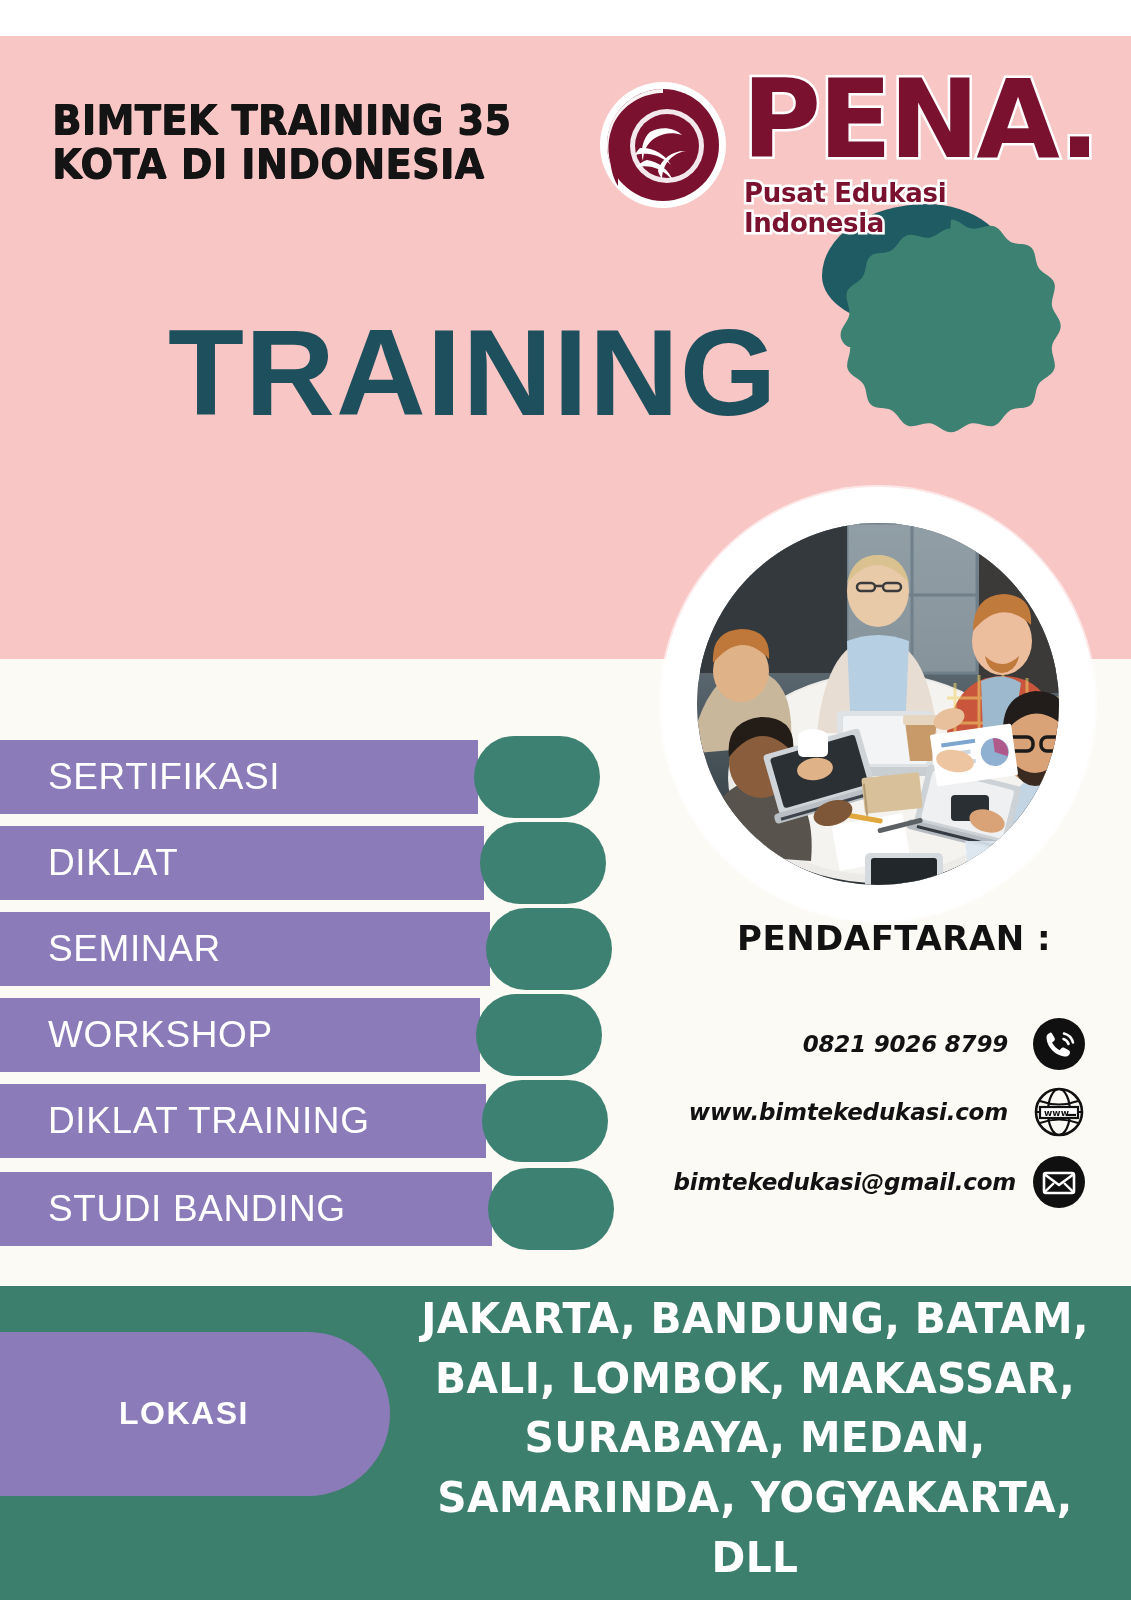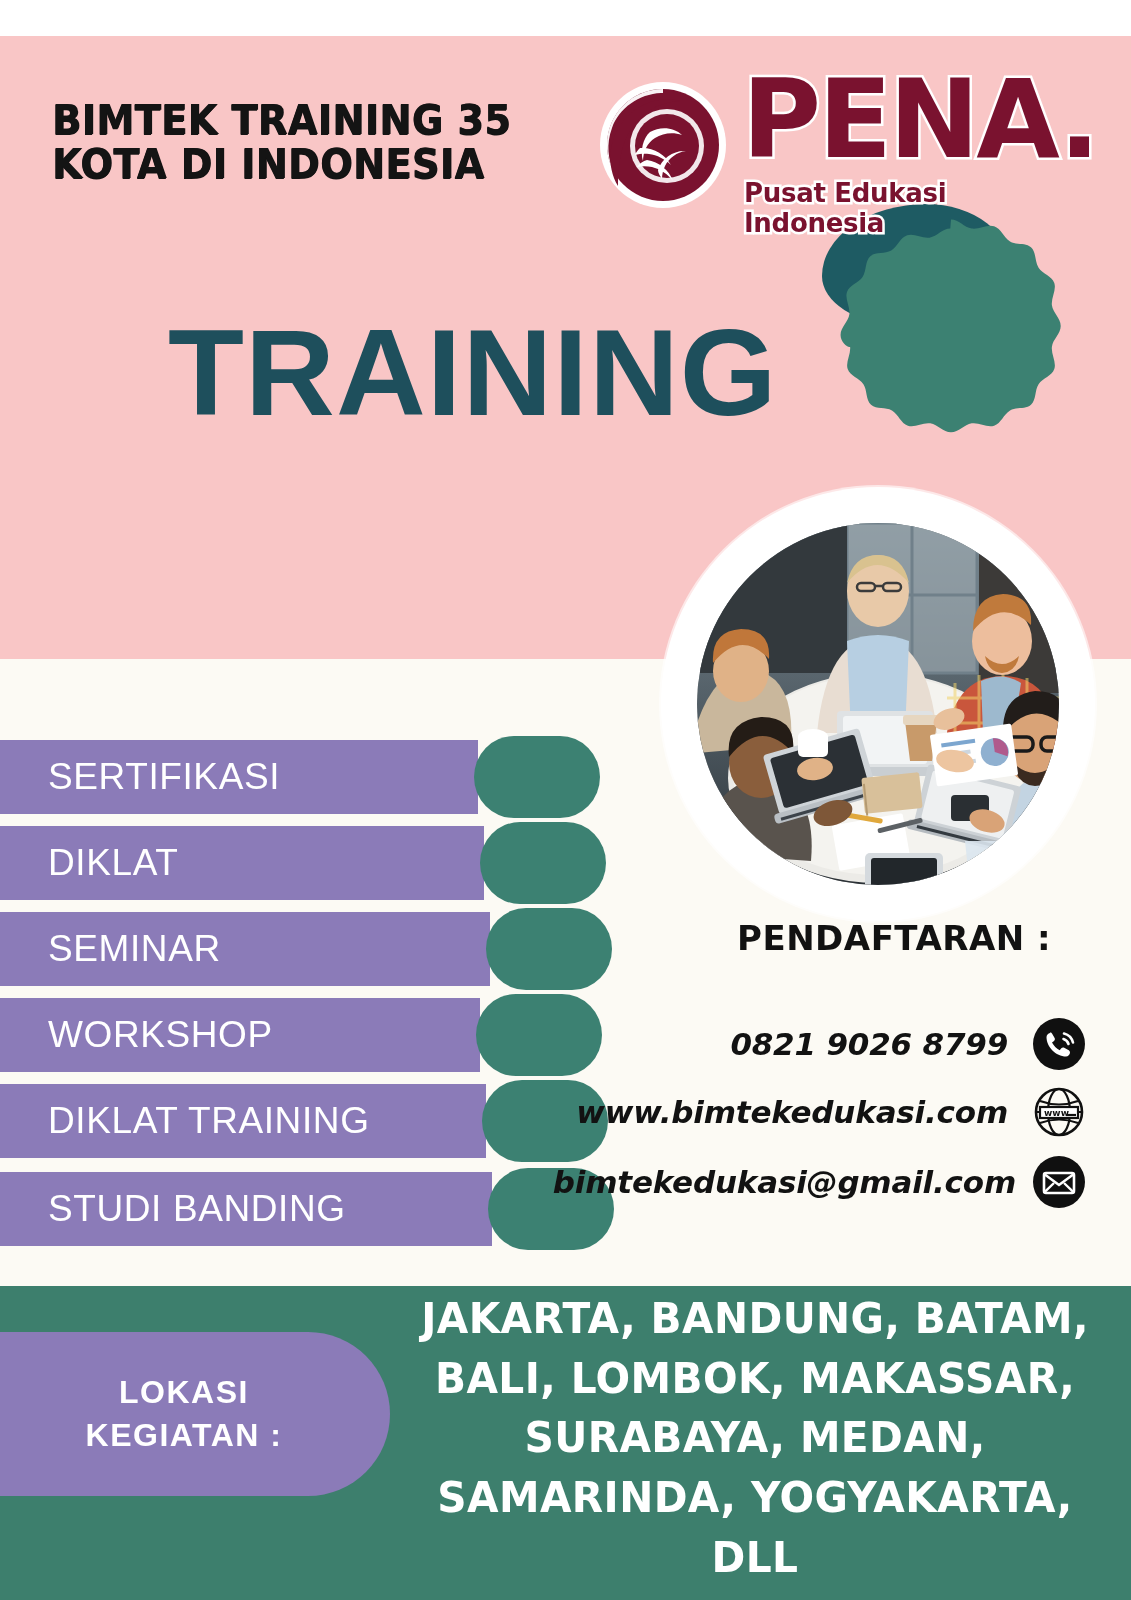--- a/index.html
+++ b/index.html
@@ -217,21 +217,21 @@
   }
   .contact-text {
     position: absolute;
     right: 0;
     top: 0;
     height: 56px;
     line-height: 56px;
     font-family: "DejaVu Sans", sans-serif;
     font-weight: bold;
     font-style: italic;
-    font-size: 31px;
+    font-size: 23px;
     color: #121212;
     white-space: nowrap;
     letter-spacing: -0.2px;
   }
   .contact-icon {
     position: absolute;
     width: 52px;
     height: 52px;
     top: 2px;
   }
@@ -475,21 +475,20 @@
         <div class="svc-label">STUDI BANDING</div>
       </div>
     </div>
 
   <div class="pendaftaran">PENDAFTARAN :</div>
   <div id="contact-list"></div>
 
   <div class="lokasi-capsule"></div>
   <div class="lokasi-label">
     <span>LOKASI</span>
-    <span>KEGIATAN :</span>
   </div>
   <div class="cities" id="cities-block">
       <div>JAKARTA, BANDUNG, BATAM,</div>
       <div>BALI, LOMBOK, MAKASSAR,</div>
       <div>SURABAYA, MEDAN,</div>
       <div>SAMARINDA, YOGYAKARTA,</div>
       <div>DLL</div>
     </div>
 
 <div class="contact-row" style="top: 980px; left: 560px; width: 448px;">

